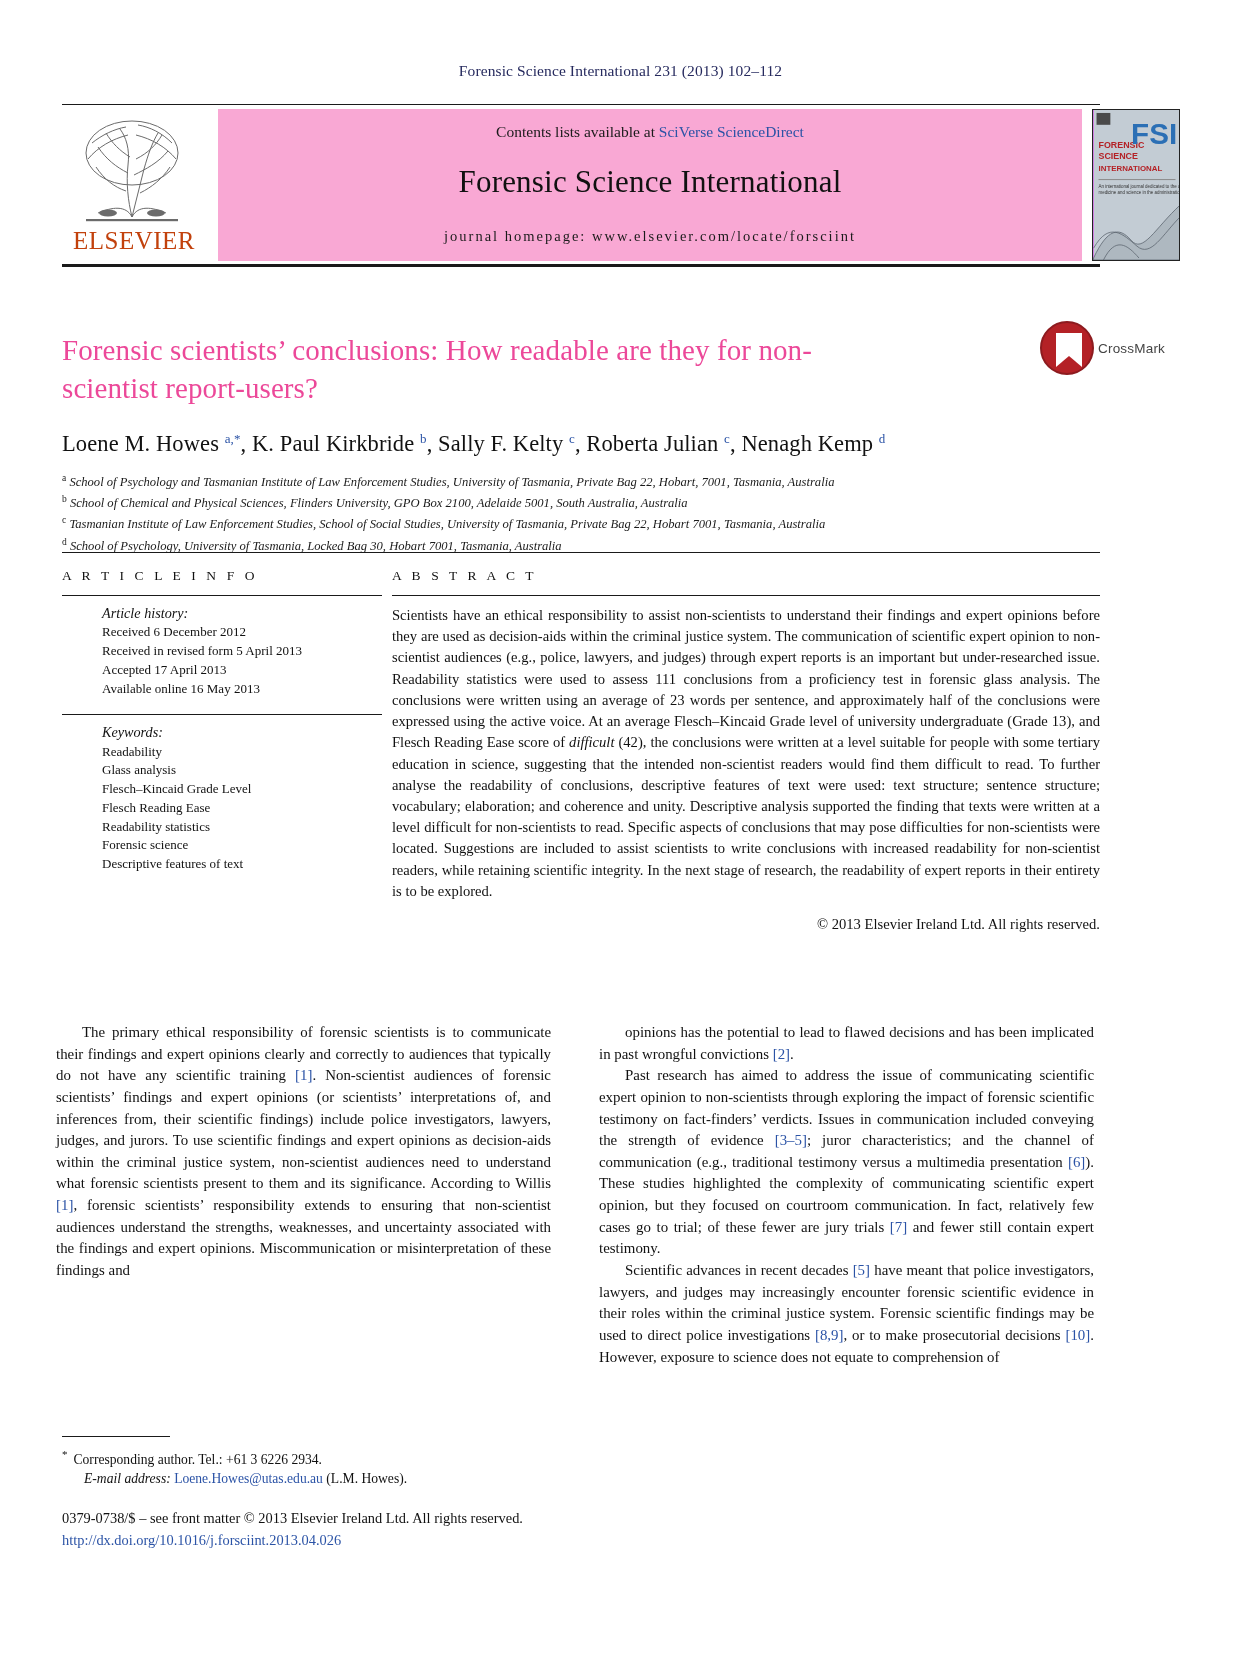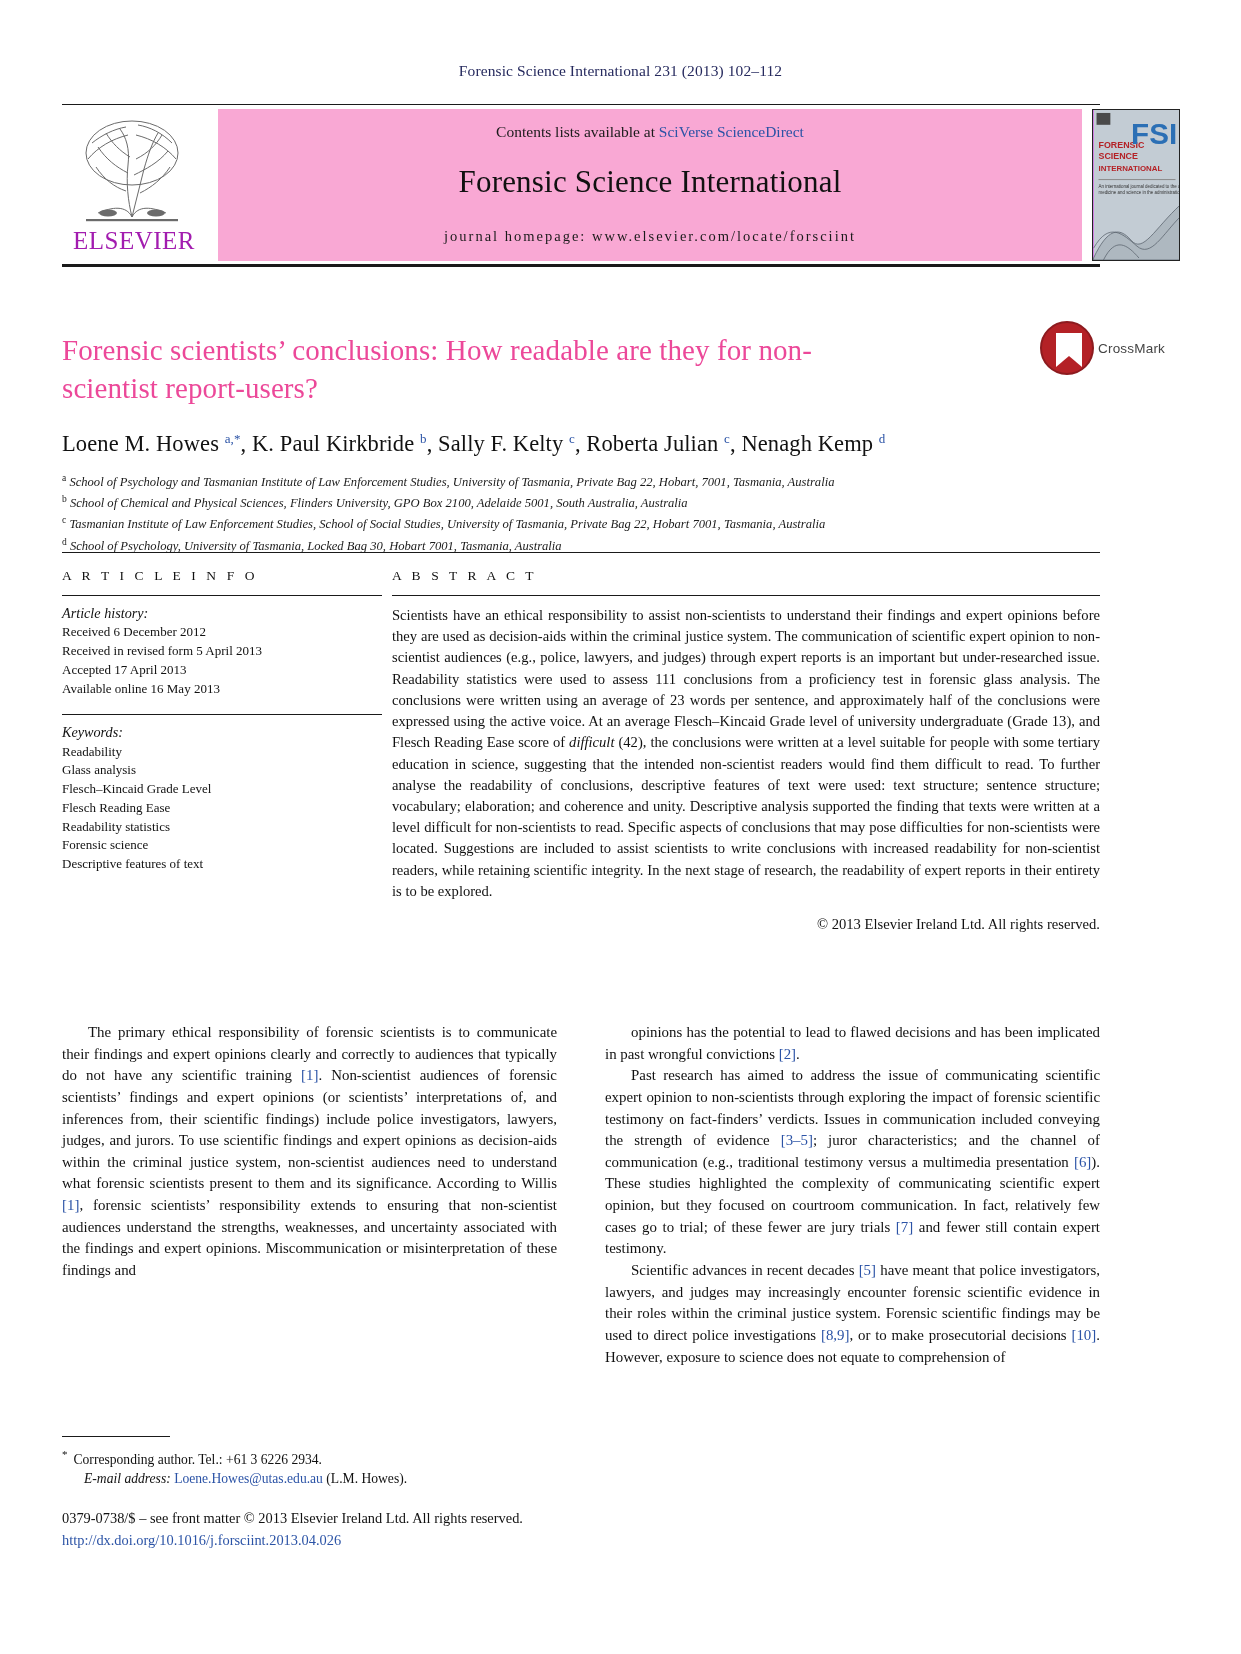--- a/index.html
+++ b/index.html
@@ -24,21 +24,21 @@
 
   
   .masthead { position:absolute; left:62px; top:104px; width:1118px; }
   .rule-top { border-top:1.6px solid #1a1a1a; width:1038px; }
   .mast-row { display:flex; align-items:stretch; height:152px; margin-top:4px; }
   .elsevier-box { width:148px; flex:0 0 148px; position:relative; }
   .tree { position:absolute; left:6px; top:4px; width:128px; height:112px; }
   .elsevier-word {
     position:absolute; left:2px; bottom:6px; width:140px;
     font-family:"Liberation Serif", serif;
-    font-size:25px; letter-spacing:.5px; color:#a21caf; font-weight:400;
+    font-size:25px; letter-spacing:.5px; color:#c2410c; font-weight:400;
     text-align:center;
   }
   .grey-panel {
     flex:1 1 auto; background:#f9a8d4; margin-left:8px; margin-right:10px;
     display:flex; flex-direction:column; justify-content:space-between;
     padding:14px 10px 16px 10px; text-align:center;
   }
   .contents-line { font-size:15.5px; color:#1b1b1b; }
   .contents-line a { color:#2b53a6; text-decoration:none; }
   .journal-name { font-size:31px; color:#111; letter-spacing:.2px; margin-top:-6px; }
@@ -88,34 +88,34 @@
 
   
   .infoline { position:absolute; left:62px; top:552px; width:1038px; height:1px; background:#1a1a1a; }
   .infoblock { position:absolute; left:62px; top:562px; width:320px; }
   .abstractblock { position:absolute; left:392px; top:562px; width:708px; }
   .sec-head {
     font-family:"Liberation Serif", serif;
     font-size:13.5px; letter-spacing:3.6px; color:#111; padding-top:6px;
   }
   .thin-rule { border-top:1px solid #1a1a1a; margin-top:11px; }
-  .info-group { padding-top:7px; padding-bottom:12px; }
+  .info-group { padding-top:7px; padding-bottom:12px;margin-left:40px; }
   .info-lbl { font-style:italic; font-size:14.2px; line-height:1.44; }
   .info-item { font-size:13px; line-height:1.44; }
   .kw-sep { border-top:1px solid #1a1a1a; margin-top:4px; }
   .abs-body {
     padding-top:9px; font-size:14.6px; line-height:1.455; text-align:justify;
     hyphens:auto; color:#111;
   }
   .abs-body i { font-style:italic; }
   .abs-copy { margin-top:14px; text-align:right; font-size:14.6px; }
 
   
   .cols {
-    position:absolute; left:62px; top:1022px; width:1038px; height:430px;
+    position:absolute; left:56px; top:1022px; width:1038px; height:430px;
     display:flex; gap:48px;justify-content:center;
   }
   .col { width:495px; font-size:14.9px; line-height:1.452; text-align:justify; hyphens:auto; }
   .col p { margin:0; text-indent:26px; }
   .col p.noind { text-indent:26px; }
   a.ref { color:#2b53a6; text-decoration:none; }
 
   
   .footnote { position:absolute; left:62px; top:1436px; width:495px; }
   .fn-rule { width:108px; border-top:1px solid #1a1a1a; margin-bottom:9px; }

